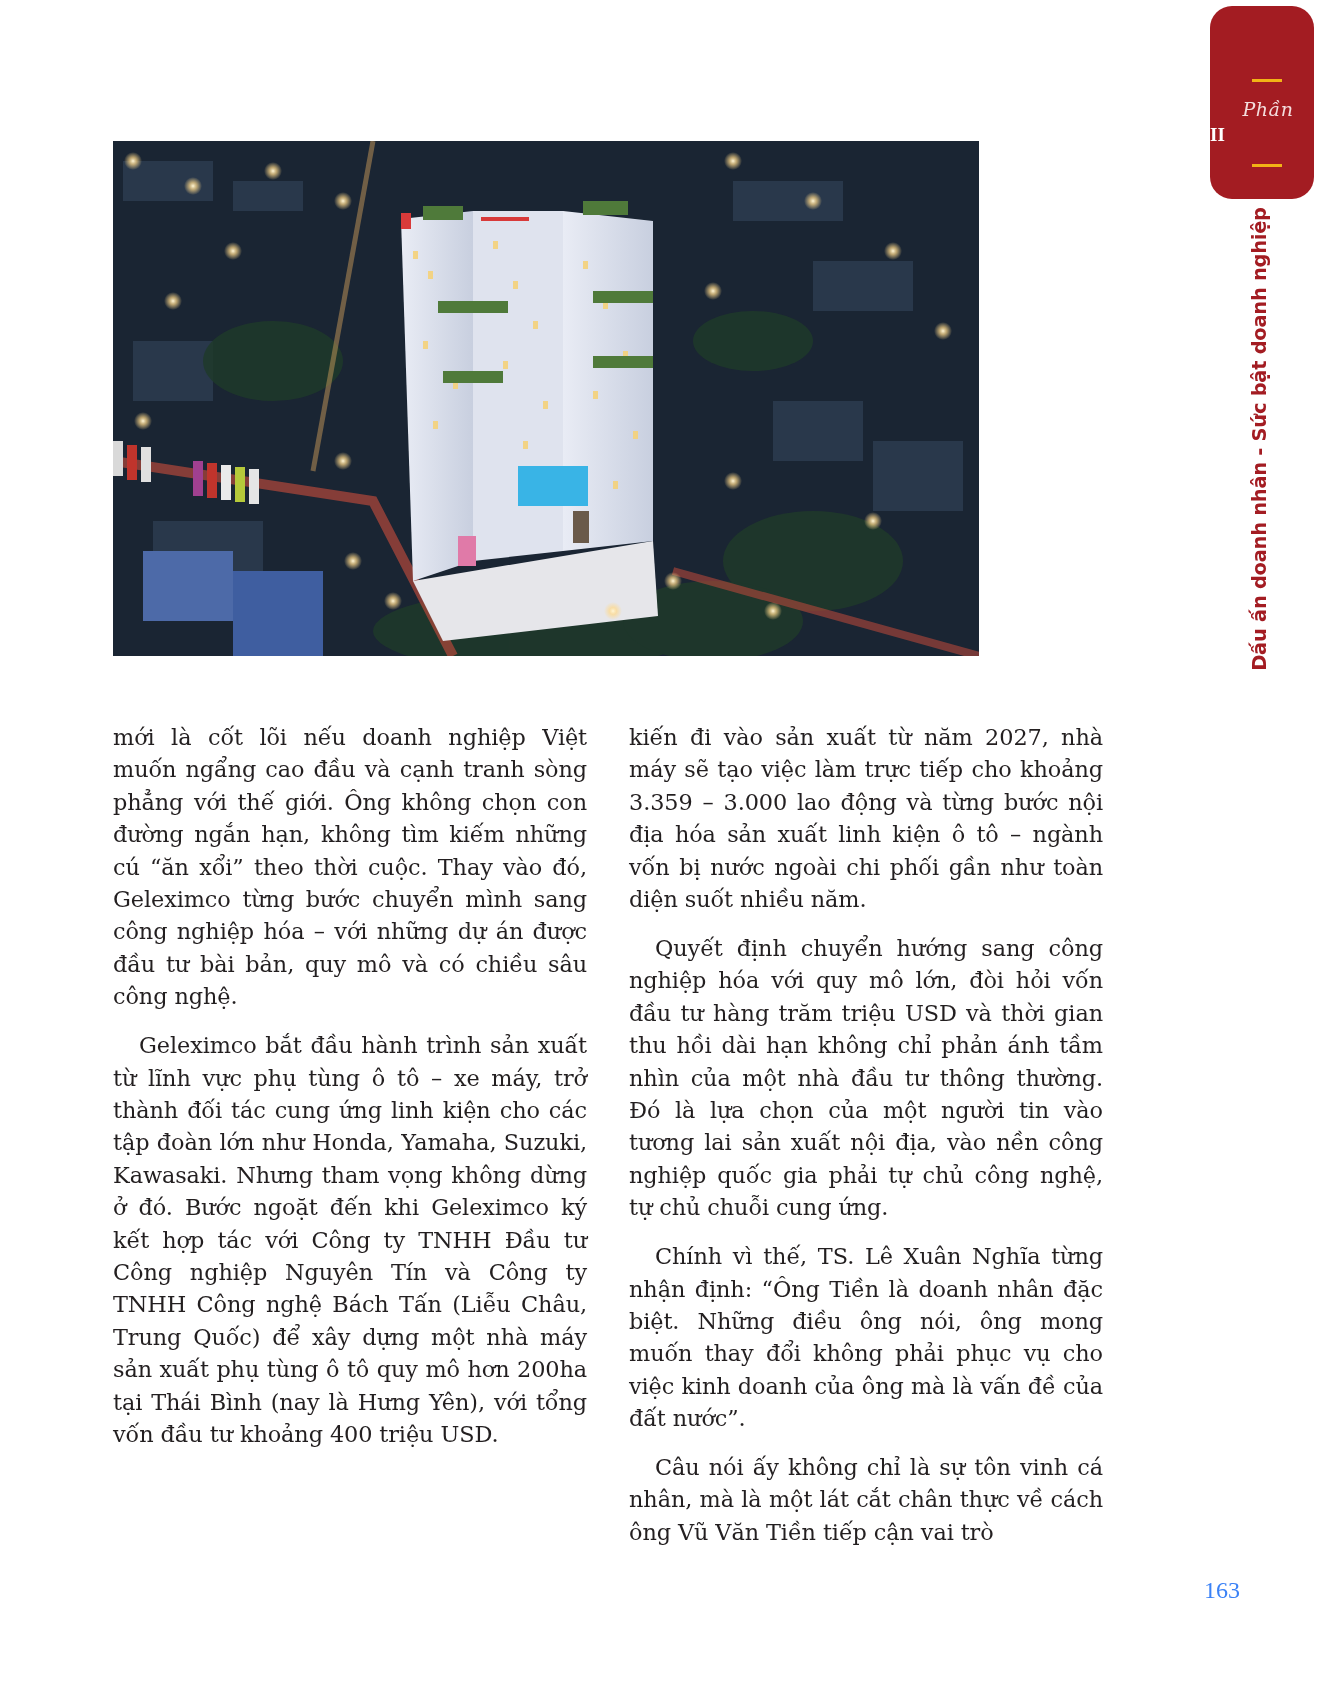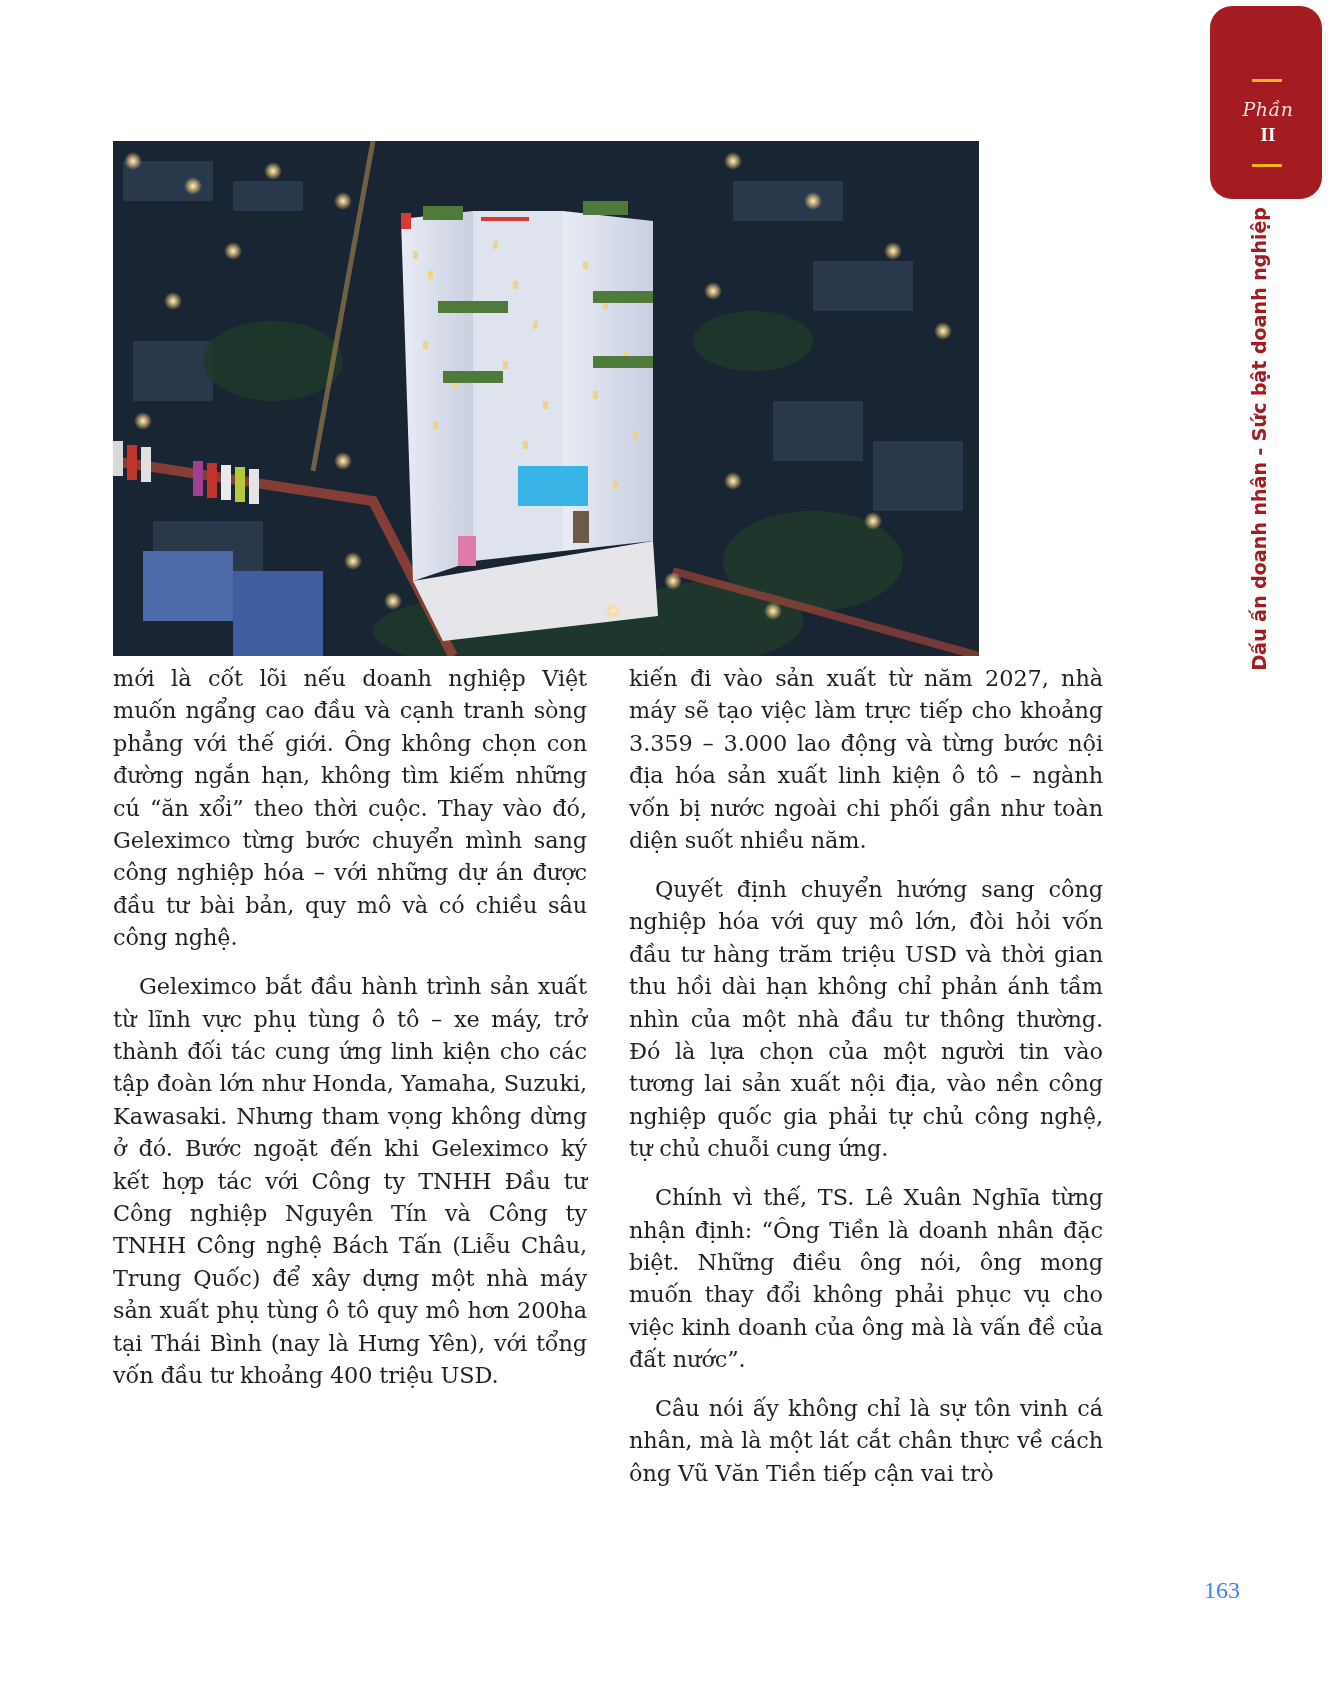--- a/index.html
+++ b/index.html
@@ -6,40 +6,40 @@
   body {
     width: 1332px; height: 1700px; background: #ffffff; position: relative; overflow: hidden;
     font-family: "DejaVu Serif", "Liberation Serif", serif; color: #231f20;
   }
   .photo {
     position: absolute; left: 113px; top: 141px; width: 866px; height: 515px; overflow: hidden;
     background: radial-gradient(ellipse at 50% 55%, #3c4a5e 0%, #1d2a3a 45%, #121c28 100%);
   }
   .photo svg { display: block; }
   .col {
-    position: absolute; top: 662px; width: 474px;
+    position: absolute; top: 721px; width: 474px;
     font-size: 22.4px; line-height: 32.4px; text-align: justify; letter-spacing: -0.1px;
   }
   .col.left { left: 113px; }
   .col.right { left: 629px; }
   .col p { margin: 0 0 16.5px 0; text-indent: 0; hyphens: none; }
   .col p.indent { text-indent: 26px; }
   .tab {
     position: absolute; left: 1210px; top: 6px; width: 104px; height: 193px;
-    background: #a31c22; border-radius: 22px; padding-left: 8px;
+    background: #a31c22; border-radius: 22px;
   }
   .tab .bar { position: absolute; left: 42px; width: 30px; height: 3px; background: #f2b316; }
   .tab .bar.top { top: 73px; }
   .tab .bar.bottom { top: 158px; }
   .tab .script {
     position: absolute; left: 0; width: 116px; top: 92px; text-align: center;
     font-family: "DejaVu Serif", serif; font-style: italic; font-size: 19px; color: #f4dede; letter-spacing: 0.5px;
   }
   .tab .roman {
-    position: absolute; left: 0; width: 116px; top: 118px; text-align: center;
+    position: absolute; left: 0; width: 116px; top: 118px; 
     font-family: "Liberation Serif", serif; font-weight: bold; font-size: 19px; color: #ffffff;
   }
   .side-title {
     position: absolute; left: 1246px; top: 222px; width: 26px; height: 434px;
   }
   .side-title span {
     position: absolute; left: 50%; top: 50%;
     transform: translate(-50%, -50%) rotate(-90deg); white-space: nowrap;
     font-family: "DejaVu Sans", sans-serif; font-size: 19.5px; color: #a31c22; font-weight: bold; letter-spacing: -0.3px;
   }

